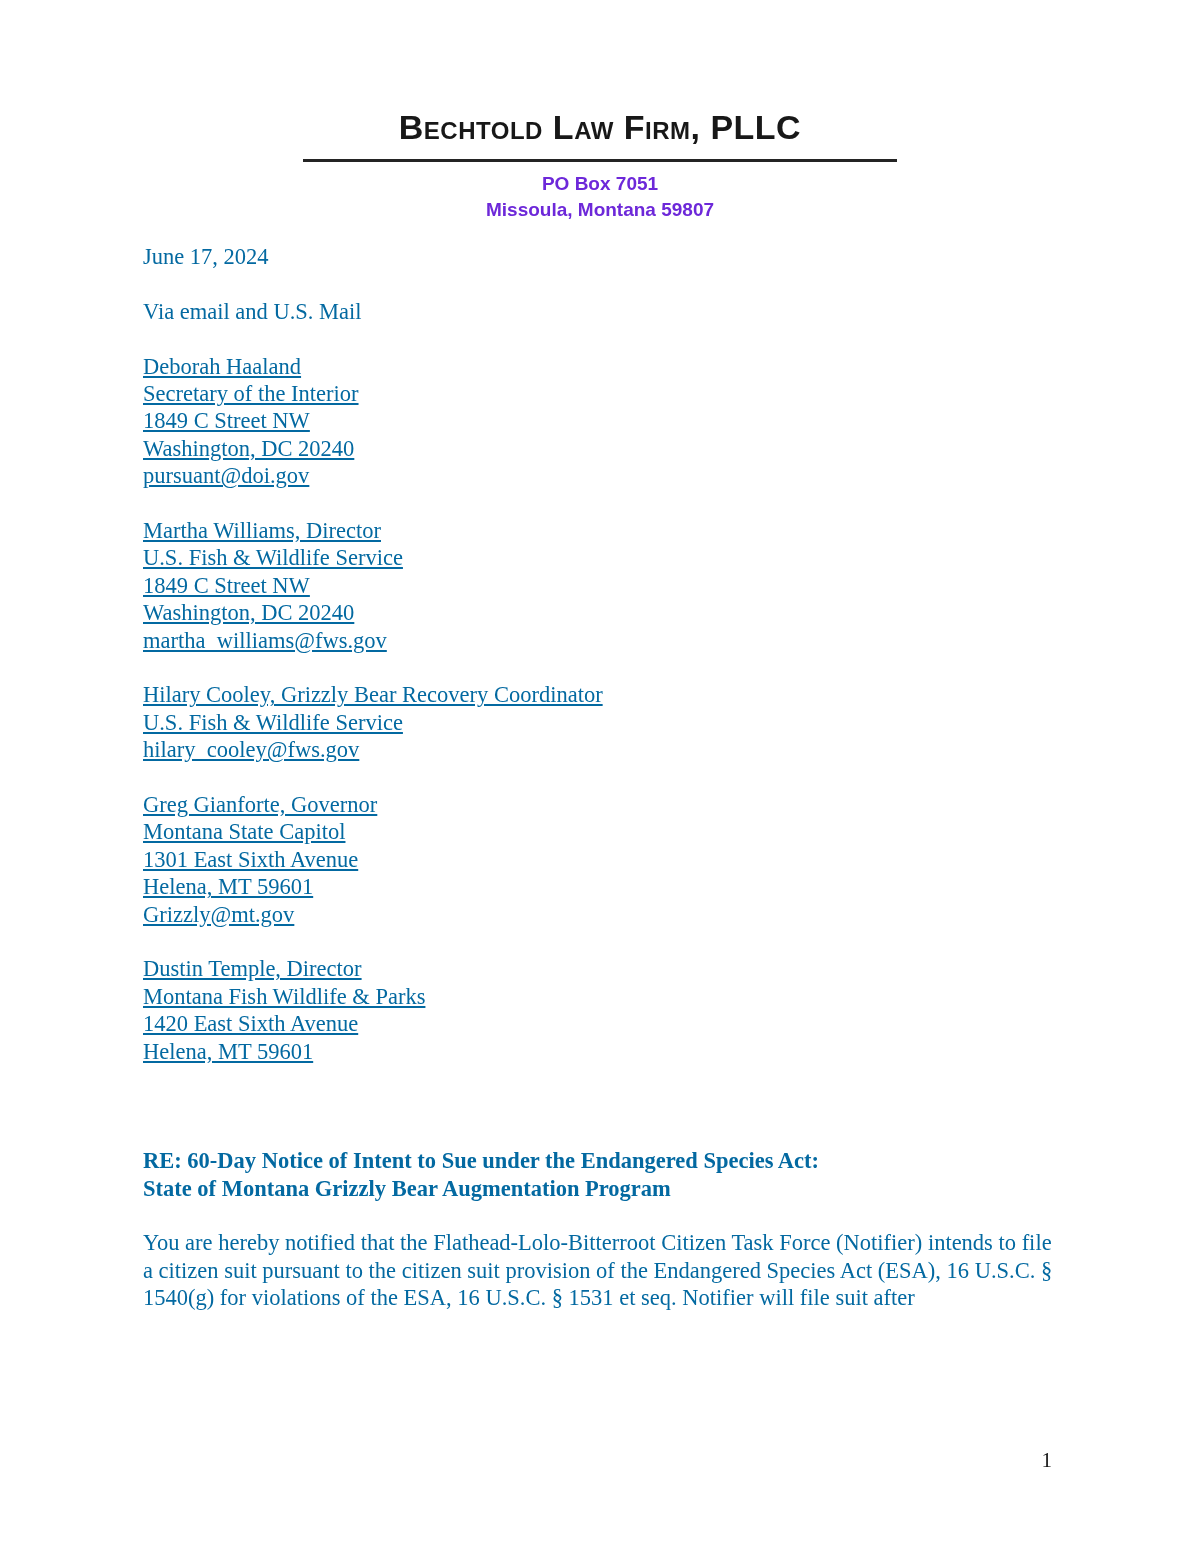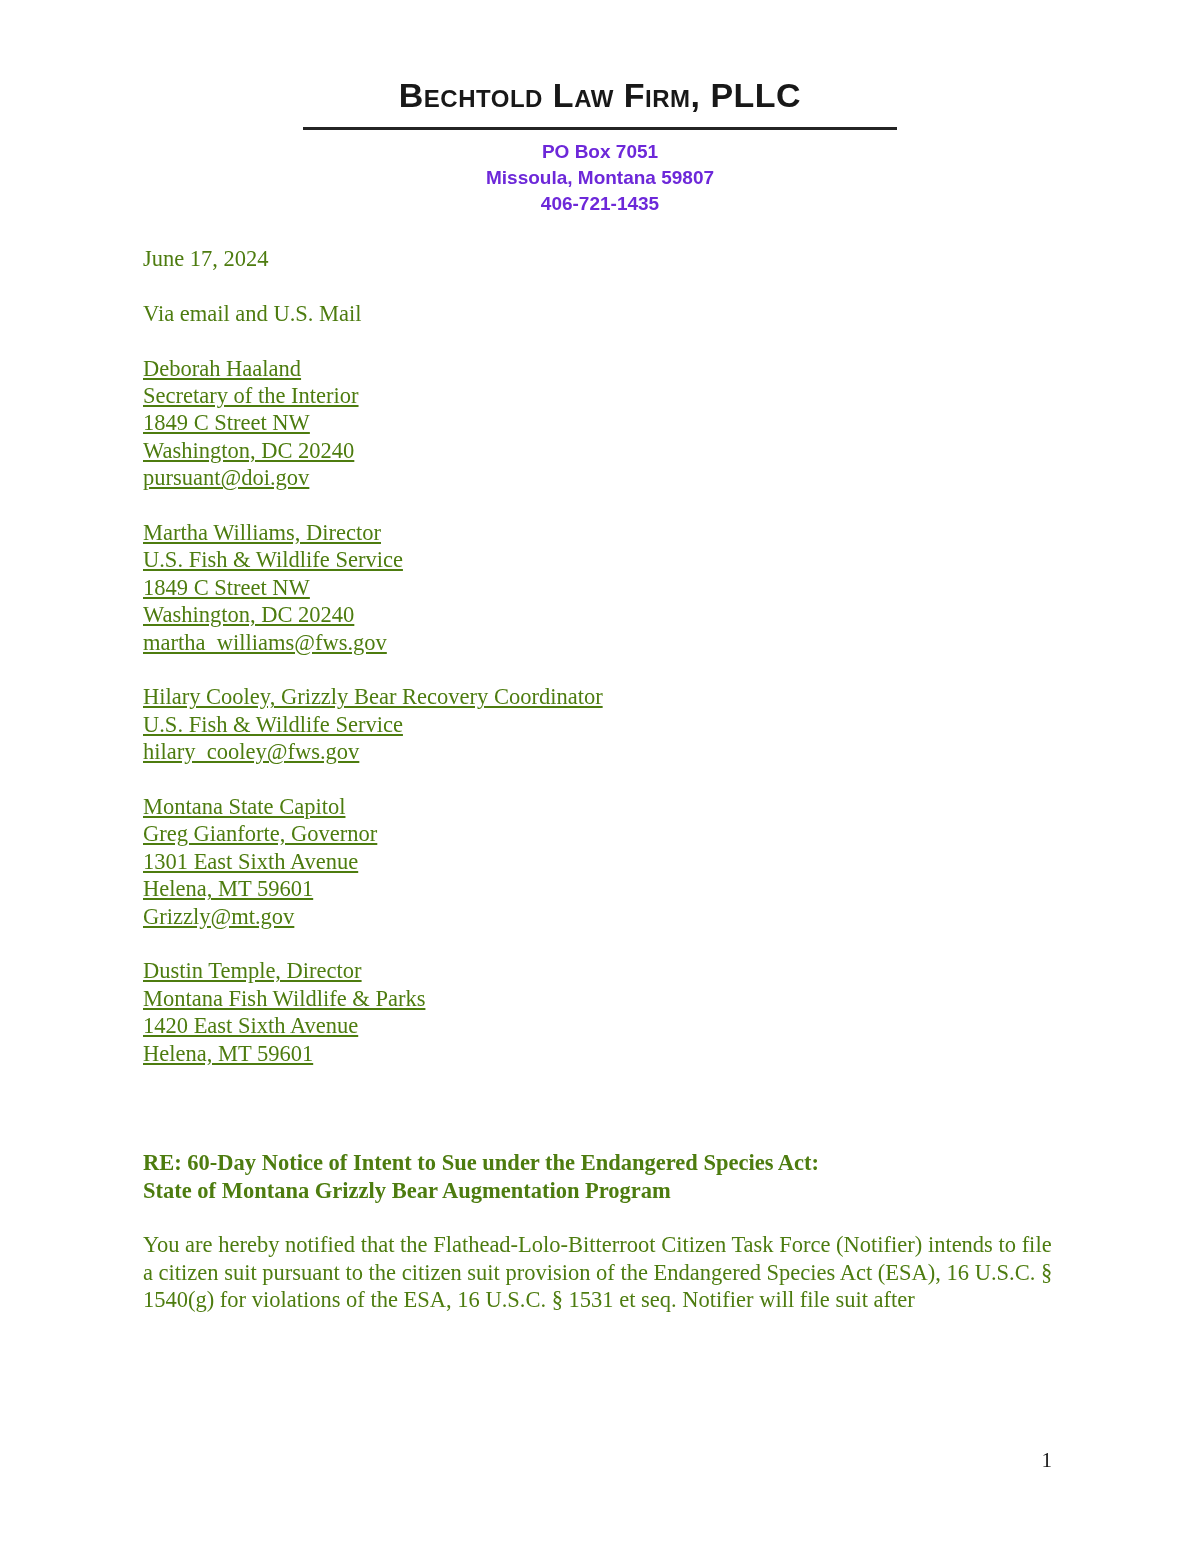--- a/index.html
+++ b/index.html
@@ -10,21 +10,21 @@
   .page {
     position: relative;
     width: 1200px;
     height: 1554px;
     background: #ffffff;
     color: #161616;
     overflow: hidden;
   }
   
   .letterhead {
-    padding-top: 76px;
+    padding-top: 108px;
     text-align: center;
   }
   .firm-name {
     font-family: "Liberation Sans", sans-serif;
     font-weight: 700;
     font-variant: small-caps;
     font-size: 34px;
     line-height: 38px;
     letter-spacing: 0.5px;
     color: #181818;
@@ -38,25 +38,25 @@
   }
   .letterhead-contact {
     font-family: "Liberation Sans", sans-serif;
     font-weight: 700;
     font-size: 19px;
     line-height: 26px;
     color: #6d28d9;
   }
   
   .letter-content {
-    margin: 28px 143px 0 143px;
+    margin: 20px 143px 0 143px;
     font-family: "Liberation Serif", serif;
     font-size: 22.5px;
     line-height: 27.4px;
-    color: #4d7c0f;
+    color: #0369a1;
     text-align: left;
   }
   .para {
     margin: 0 0 27.4px 0;
   }
   .addr-block {
     margin: 0 0 27.4px 0;
   }
   .addr-line {
     white-space: nowrap;
@@ -83,21 +83,20 @@
 <body>
 
 <div class="page">
 
   <div class="letterhead">
     <div class="firm-name">Bechtold Law Firm, PLLC</div>
     <hr class="letterhead-rule">
     <div class="letterhead-contact">
       <div>PO Box 7051</div>
       <div>Missoula, Montana 59807</div>
-      <div>406-721-1435</div>
     </div>
   </div>
 
   <div class="letter-content">
 
     <p class="para">June 17, 2024</p>
 
     <p class="para">Via email and U.S. Mail</p>
 
     <div class="addr-block">
@@ -116,22 +115,22 @@
       <div class="addr-line">martha_williams@fws.gov</div>
     </div>
 
     <div class="addr-block">
       <div class="addr-line">Hilary Cooley, Grizzly Bear Recovery Coordinator</div>
       <div class="addr-line">U.S. Fish &amp; Wildlife Service</div>
       <div class="addr-line">hilary_cooley@fws.gov</div>
     </div>
 
     <div class="addr-block">
+      <div class="addr-line">Greg Gianforte, Governor</div>
       <div class="addr-line">Montana State Capitol</div>
-      <div class="addr-line">Greg Gianforte, Governor</div>
       <div class="addr-line">1301 East Sixth Avenue</div>
       <div class="addr-line">Helena, MT 59601</div>
       <div class="addr-line">Grizzly@mt.gov</div>
     </div>
 
     <div class="addr-block">
       <div class="addr-line">Dustin Temple, Director</div>
       <div class="addr-line">Montana Fish Wildlife &amp; Parks</div>
       <div class="addr-line">1420 East Sixth Avenue</div>
       <div class="addr-line">Helena, MT 59601</div>

